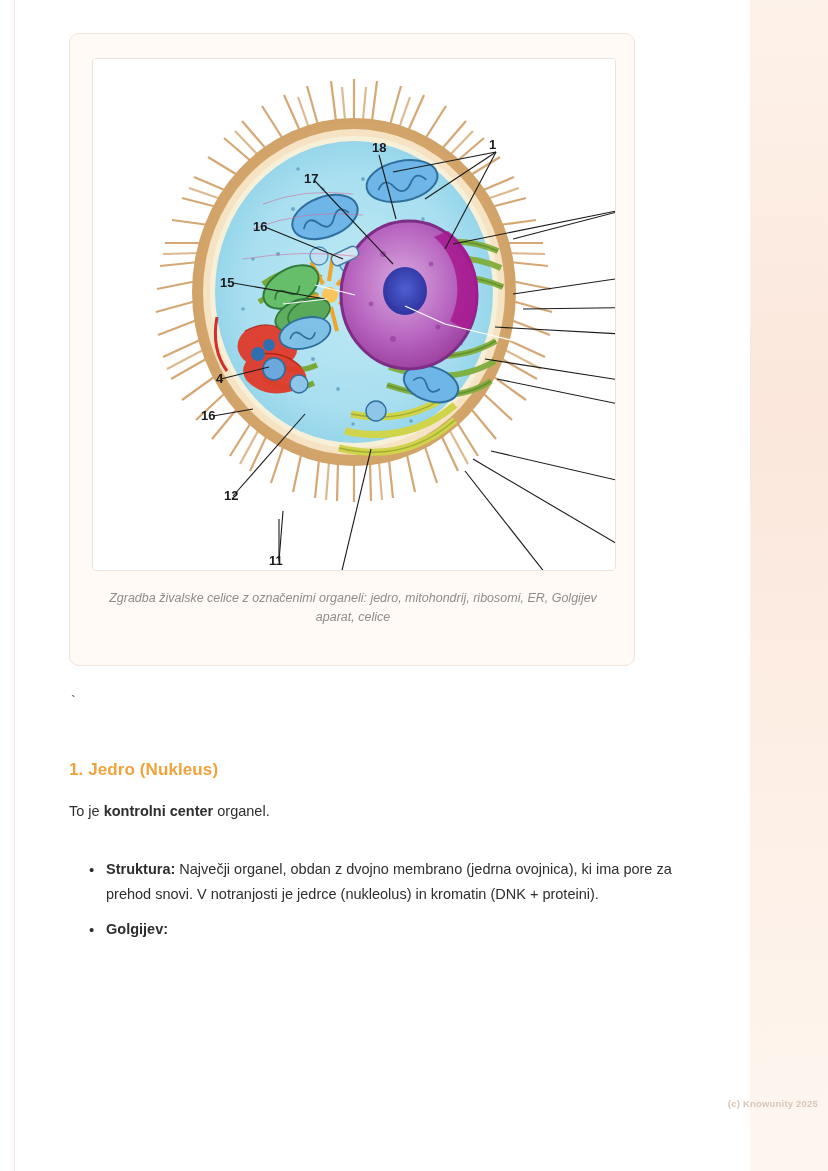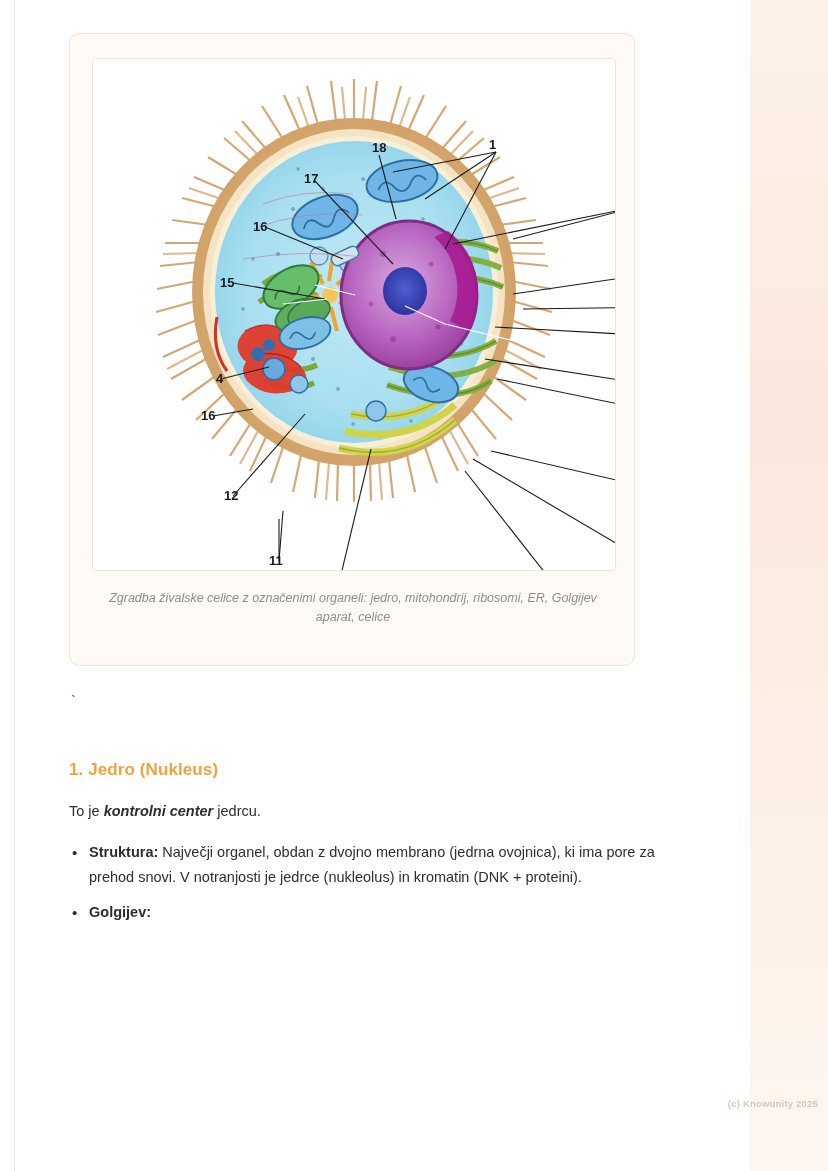--- a/index.html
+++ b/index.html
@@ -114,28 +114,28 @@
     color: #f0a33c;
     letter-spacing: 0.1px;
   }
   .lead {
     position: absolute;
     left: 55px;
     top: 803px;
     font-size: 14.5px;
     color: #2e2e2e;
   }
-  .lead b { font-weight: bold; font-style: italic; }
+  .lead b { font-weight: bold; }
 
   ul.bullets {
     position: absolute;
     left: 55px;
     top: 840px;
     width: 580px;
-    margin: 0;
+    margin: 17px;
     padding: 0 0 0 20px;
     list-style: none;
   }
   ul.bullets > li {
     position: relative;
     font-size: 14.5px;
     line-height: 1.72;
     margin-bottom: 10px;
     color: #2e2e2e;
   }
@@ -519,21 +519,21 @@
 
     </div>
     <div class="figure-caption">Zgradba živalske celice z označenimi organeli: jedro, mitohondrij, ribosomi, ER, Golgijev aparat, celice</div>
   </div>
 
   <div class="stray-tick">`</div>
 
   <div class="section-title">1. Jedro (Nukleus)</div>
 
   <div class="lead">
-    <span>To je </span><b>kontrolni center</b><span> jedrcu.</span>
+    <span>To je </span><b>kontrolni center</b><span> organel.</span>
   </div>
 
   <ul class="bullets">
     <li>
       <b>Struktura:</b><span> Največji organel, obdan z dvojno membrano (jedrna ovojnica), ki ima pore za prehod snovi. V notranjosti je jedrce (nukleolus) in kromatin (DNK + proteini).</span>
     </li>
     <li>
       <b>Golgijev:</b><span></span>
     </li>
   </ul>

